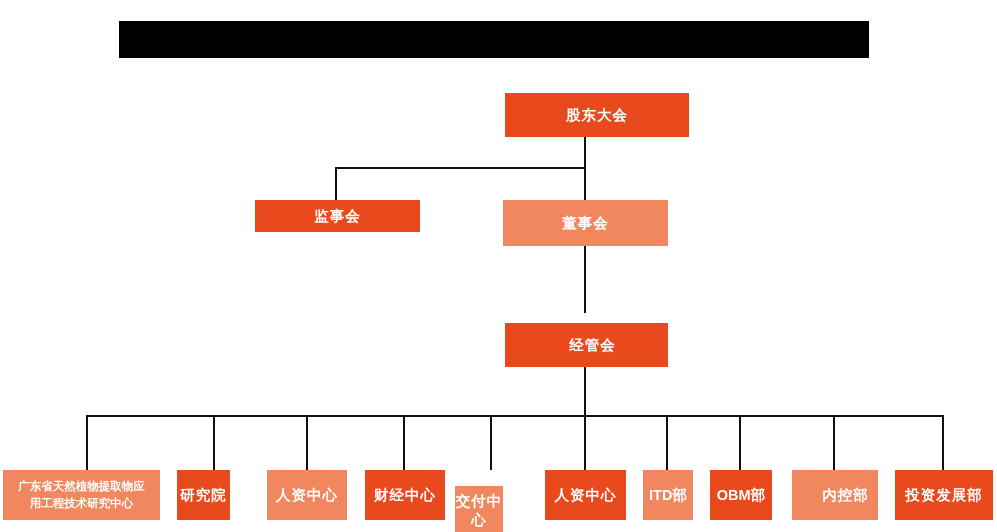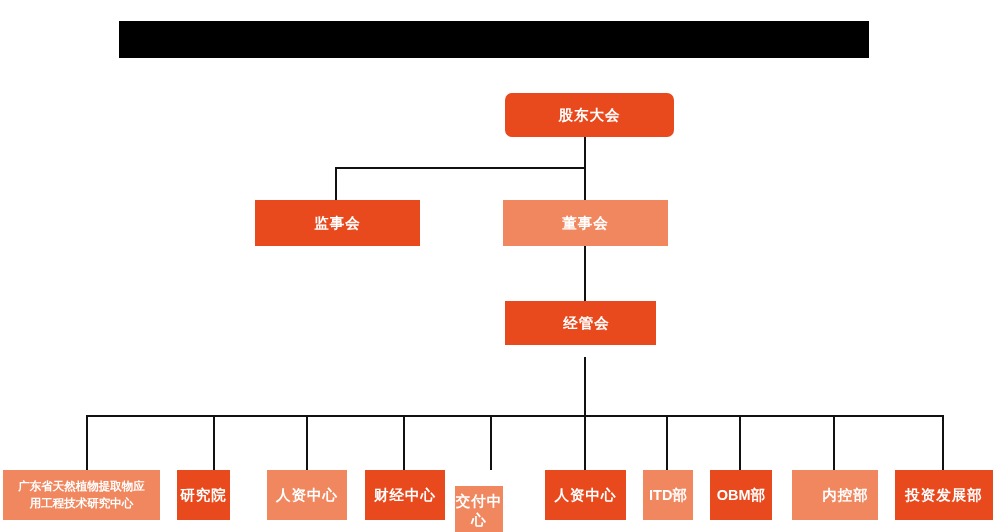--- a/index.html
+++ b/index.html
@@ -53,32 +53,32 @@
   <div class="line" style="left:213px;top:415px;width:2px;height:55px;"></div>
   <div class="line" style="left:306px;top:415px;width:2px;height:55px;"></div>
   <div class="line" style="left:403px;top:415px;width:2px;height:55px;"></div>
   <div class="line" style="left:490px;top:415px;width:2px;height:55px;"></div>
   <div class="line" style="left:584px;top:415px;width:2px;height:55px;"></div>
   <div class="line" style="left:666px;top:415px;width:2px;height:55px;"></div>
   <div class="line" style="left:739px;top:415px;width:2px;height:55px;"></div>
   <div class="line" style="left:833px;top:415px;width:2px;height:55px;"></div>
   <div class="line" style="left:942px;top:415px;width:2px;height:55px;"></div>
 
-  <div class="node" style="left:505px;top:93px;width:169px;height:44px;border-radius:7px;" data-variant="dark">
+  <div class="node" style="left:505px;top:93px;width:184px;height:44px;" data-variant="dark">
     <span>股东大会</span>
   </div>
 
-  <div class="node" style="left:255px;top:200px;width:165px;height:46px;" data-variant="dark">
+  <div class="node" style="left:255px;top:200px;width:165px;height:32px;" data-variant="dark">
     <span>监事会</span>
   </div>
   <div class="node" style="left:503px;top:200px;width:165px;height:46px;" data-variant="light">
     <span>董事会</span>
   </div>
 
-  <div class="node" style="left:505px;top:301px;width:151px;height:44px;padding-left:12px;" data-variant="dark">
+  <div class="node" style="left:505px;top:323px;width:163px;height:44px;padding-left:12px;" data-variant="dark">
     <span>经管会</span>
   </div>
 
   <div class="node small" style="left:3px;top:470px;width:157px;height:50px;" data-variant="light">
     <span>广东省天然植物提取物应
 用工程技术研究中心</span>
   </div>
   <div class="node" style="left:177px;top:470px;width:53px;height:50px;" data-variant="dark">
     <span>研究院</span>
   </div>

